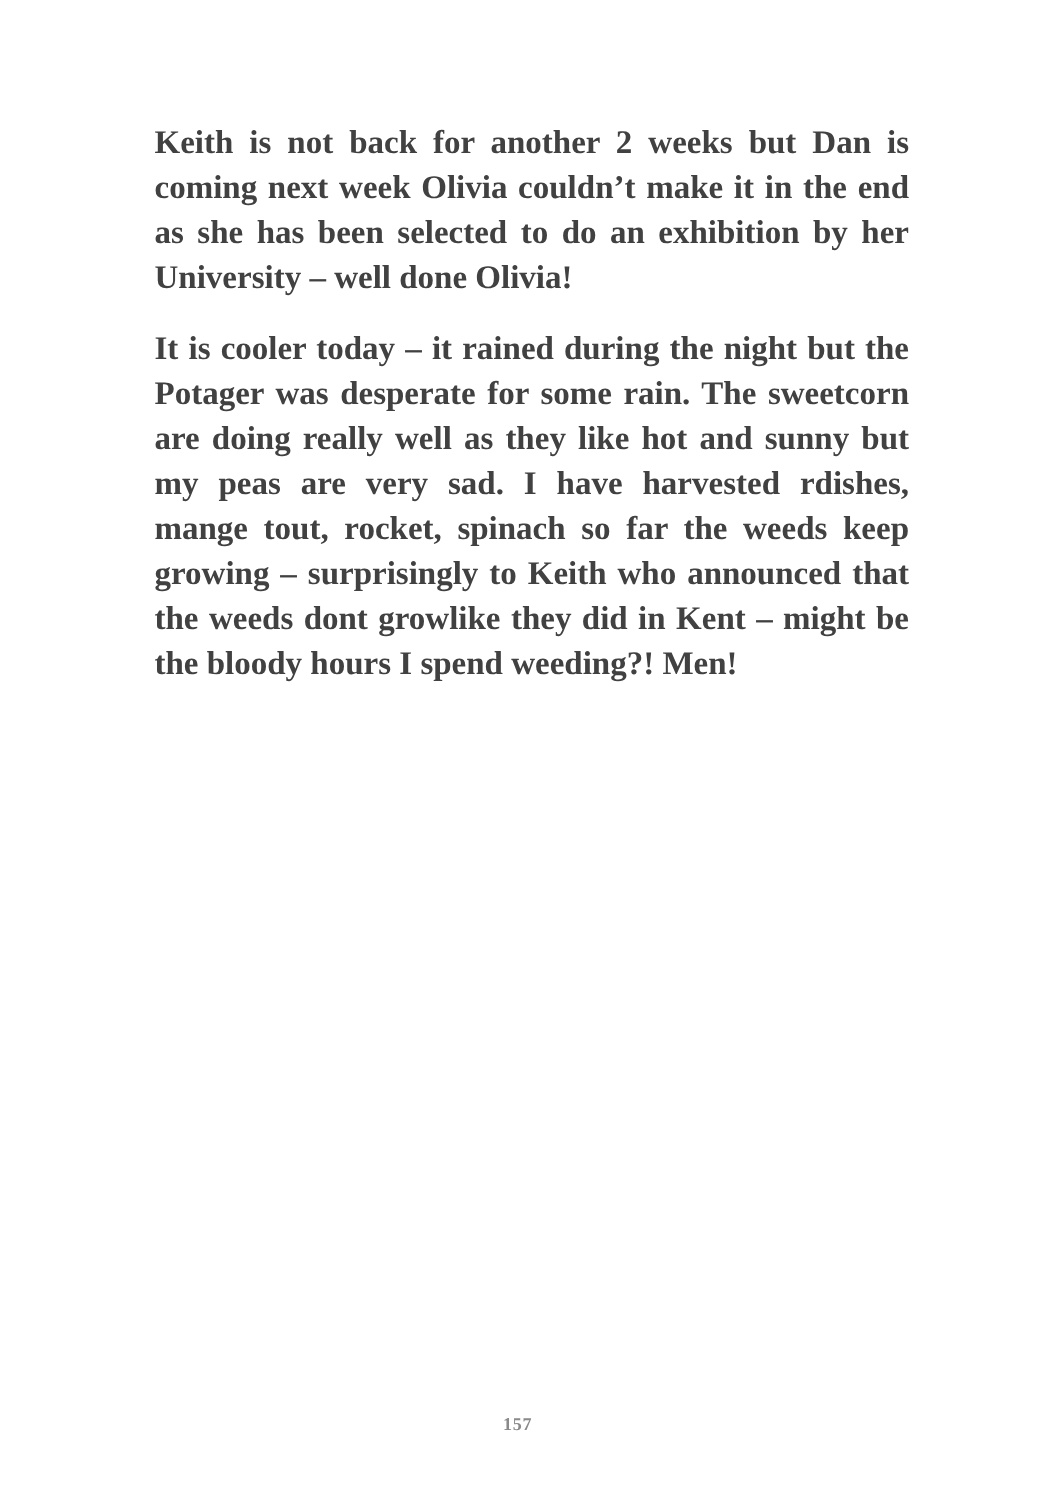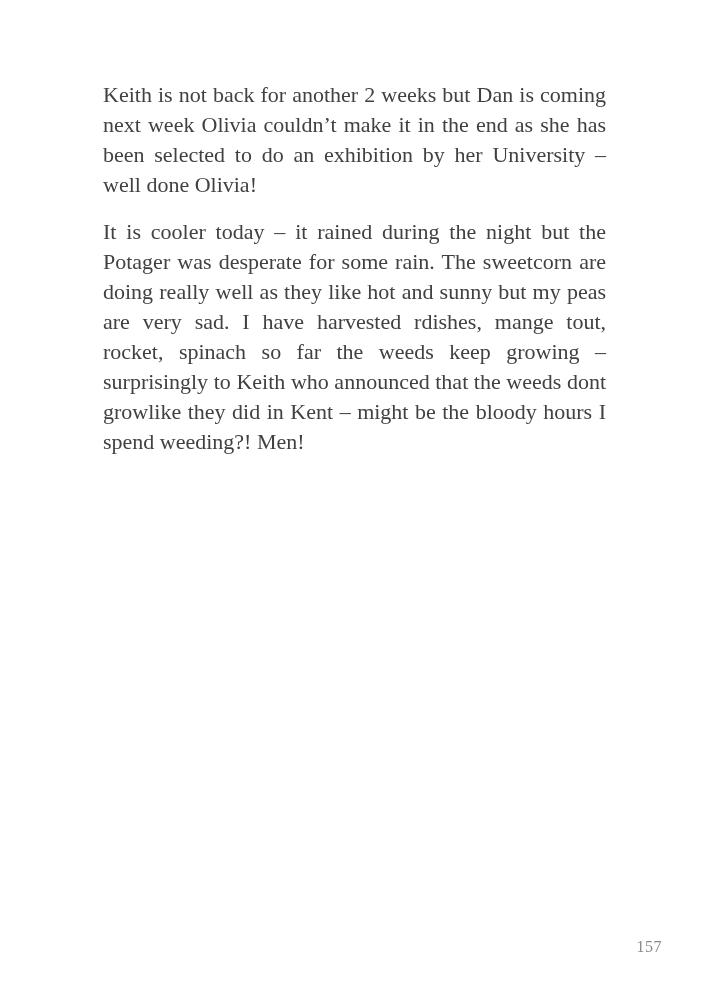--- a/index.html
+++ b/index.html
@@ -18,20 +18,21 @@
     background: var(--color-background, #ffffff);
     position: relative;
     overflow: hidden;
     font-family: "Liberation Serif", "DejaVu Serif", serif;
   }
   .page {
     position: relative;
     width: 662px;
     height: 992px;
     background: var(--color-background, #ffffff);
+    font-weight: bold;
   }
   .text-block {
     position: absolute;
     top: 80px;
     left: 103px;
     width: 503px;
     color: var(--color-text, #414141);
     font-size: 22px;
     line-height: 30px;
   }
@@ -39,24 +40,24 @@
     margin: 0 0 17px 0;
     text-align: justify;
     text-justify: inter-word;
   }
   .text-block p:last-child {
     margin-bottom: 12px;
   }
   .page-number {
     position: absolute;
     bottom: 37px;
-    left: 0;
+    left: 14px;
     width: 100%;
-    text-align: right;
-    font-size: 16px;
+    text-align: center;
+    font-size: 12px;
     line-height: 1;
     color: var(--color-page_number, #8a8a8a);
     letter-spacing: 0.5px;
   }
 </style>
 </head>
 <body>
 
 <div class="page">
   <main class="text-block">

